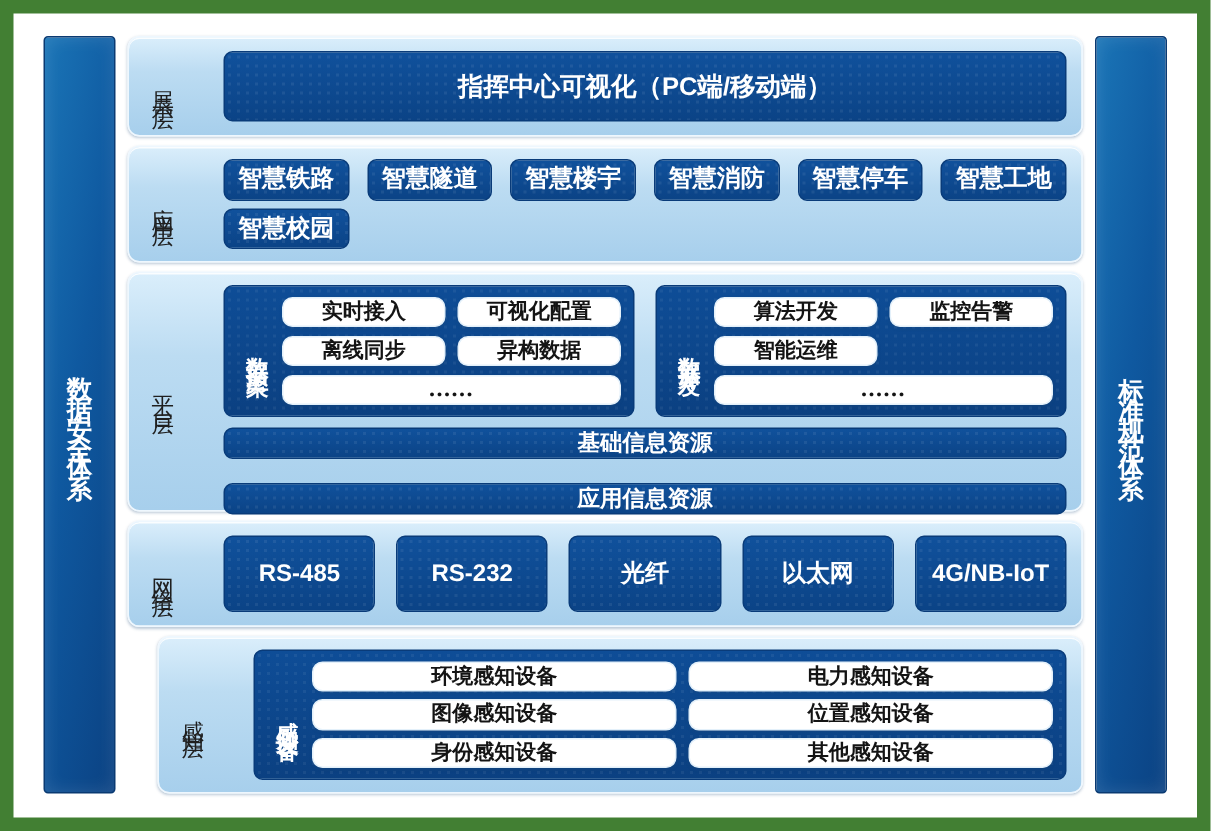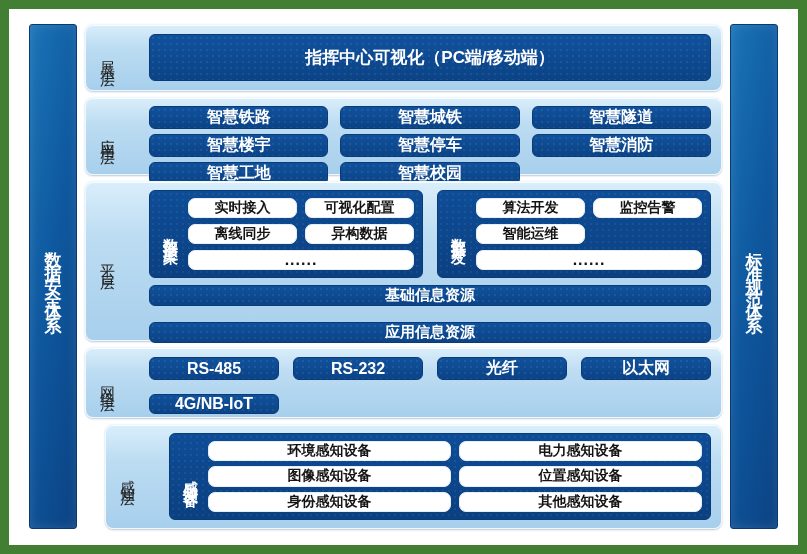--- a/index.html
+++ b/index.html
@@ -50,21 +50,21 @@
     color:#ffffff;font-weight:700;font-size:15px;
     display:flex;align-items:center;justify-content:center;text-align:center;
   }
 
   
   .layer-display{height:67px;flex:0 0 67px;}
   .display-box{flex:1;margin:3px 2px;font-size:17px;}
 
   
   .layer-application{height:78px;flex:0 0 78px;}
-  .app-grid{flex:1;display:grid;grid-template-columns:repeat(3,1fr);gap:5px 12px;padding:2px 2px;}
+  .app-grid{flex:1;display:grid;grid-template-columns:repeat(6,1fr);gap:5px 12px;padding:2px 2px;}
   .app-grid .dark-box{font-size:16px;}
 
   
   .layer-platform{height:160px;flex:0 0 160px;}
   .platform-stack{flex:1;display:flex;flex-direction:column;gap:7px;padding:2px 2px;}
   .group-row{flex:1;display:flex;gap:14px;}
   .group-box{
     flex:1;border-radius:6px;
     background:
       radial-gradient(rgba(255,255,255,.06) 1px, transparent 1.3px) 0 0/6px 6px,
@@ -76,29 +76,30 @@
     width:24px;flex:0 0 24px;display:flex;align-items:center;justify-content:center;
     writing-mode:vertical-lr;text-orientation:upright;
     color:#ffffff;font-size:15px;font-weight:700;letter-spacing:4px;
   }
   .group-grid{flex:1;display:grid;grid-template-columns:1fr 1fr;gap:6px 8px;margin-left:6px;}
   .white-box{
     background:#ffffff;border:1px solid #e3f0fa;border-radius:7px;
     color:#141414;font-size:14px;font-weight:600;
     display:flex;align-items:center;justify-content:center;text-align:center;
     box-shadow:0 1px 2px rgba(30,70,110,.25);
+    font-family:Liberation Serif, serif;
   }
   .span2{grid-column:1 / -1;}
   .more-box{font-size:16px;font-weight:700;letter-spacing:1px;}
   .resource-row{flex:0 0 29px;display:grid;grid-template-columns:1fr;gap:16px;}
   .resource-row .dark-box{font-size:15px;}
 
   
   .layer-network{height:71px;flex:0 0 71px;}
-  .net-grid{flex:1;display:grid;grid-template-columns:repeat(4,1fr);gap:14px;padding:3px 2px;}
+  .net-grid{flex:1;display:grid;grid-template-columns:repeat(5,1fr);gap:14px;padding:3px 2px;}
   .net-grid .dark-box{font-size:16px;}
 
   
   .layer-perception{flex:1;margin-left:20px;}
   .perc-row{flex:1;display:flex;gap:16px;padding:2px 2px;}
   .perc-grid-3{flex:1;display:grid;grid-template-columns:1fr 1fr;gap:5px 8px;margin-left:6px;}
   .perc-grid-2{flex:1;display:grid;grid-template-columns:1fr 1fr;gap:12px 8px;margin-left:6px;padding:4px 0;}
 </style>
 </head>
 <body>
@@ -117,25 +118,24 @@
           <div class="layer-label">展示层</div>
           <div class="layer-content">
             <div class="dark-box display-box">指挥中心可视化（PC端/移动端）</div>
           </div>
         </section>
 
         <section class="layer layer-application">
           <div class="layer-label">应用层</div>
           <div class="layer-content app-grid">
             <div class="dark-box">智慧铁路</div>
-            <div class="dark-box">智慧城铁</div>
             <div class="dark-box">智慧隧道</div>
             <div class="dark-box">智慧楼宇</div>
+            <div class="dark-box">智慧消防</div>
             <div class="dark-box">智慧停车</div>
-            <div class="dark-box">智慧消防</div>
             <div class="dark-box">智慧工地</div>
             <div class="dark-box">智慧校园</div>
           </div>
         </section>
 
         <section class="layer layer-platform">
           <div class="layer-label">平台层</div>
           <div class="layer-content platform-stack">
             <div class="group-row">
               <div class="group-box">

